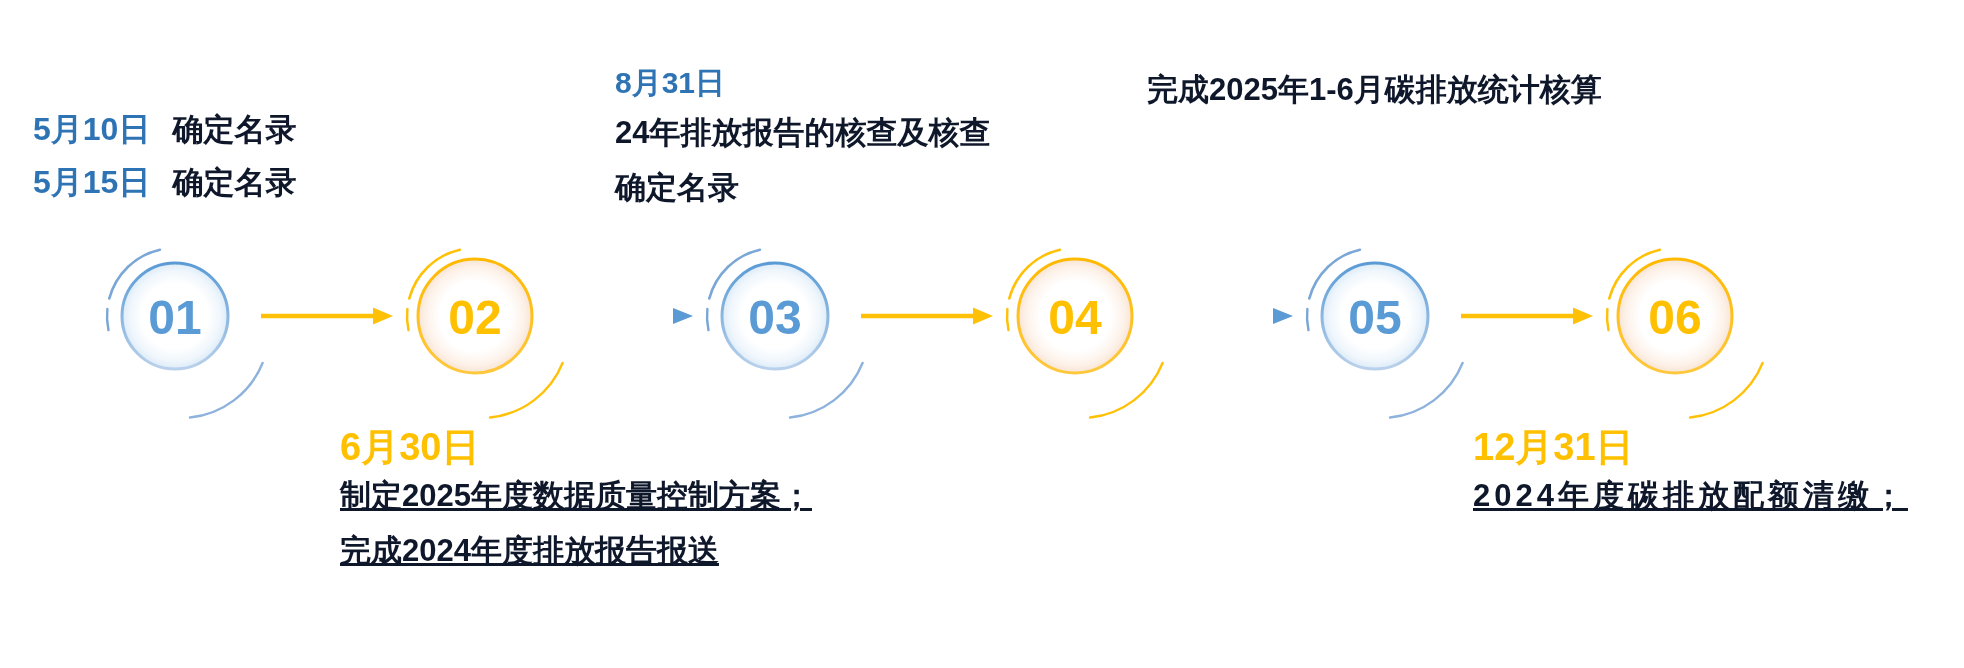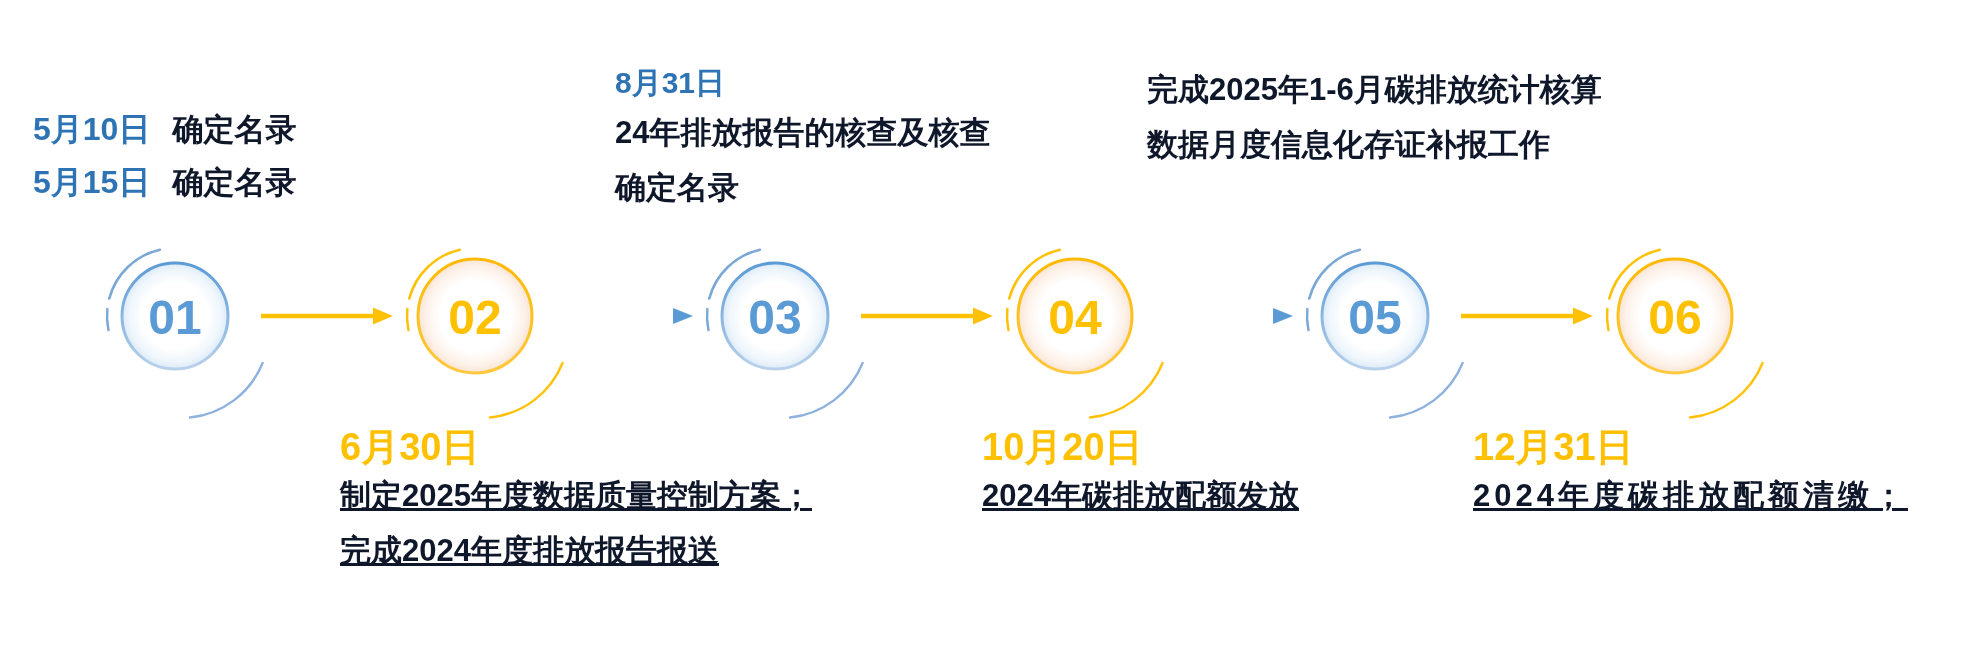--- a/index.html
+++ b/index.html
@@ -67,33 +67,28 @@
   </div>
 
   <div class="ann top-block" style="left:615px;top:61px;">
     <div class="date-line">8月31日</div>
     <div class="body-line body-text">24年排放报告的核查及核查</div>
     <div class="body-line body-text">确定名录</div>
   </div>
 
   <div class="ann top-block" style="left:1147px;top:62px;">
     <div class="body-line body-text">完成2025年1-6月碳排放统计核算</div>
-    <div class="body-line body-text">数据月度信息化存证补报工作</div>
   </div>
 
   <div class="ann bottom-block" style="left:340px;top:426px;">
     <div class="date-line date-yellow">6月30日</div>
     <div class="body-line body-text">制定2025年度数据质量控制方案；</div>
     <div class="body-line body-text">完成2024年度排放报告报送</div>
   </div>
 
-  <div class="ann bottom-block" style="left:982px;top:426px;">
-    <div class="date-line date-yellow">10月20日</div>
-    <div class="body-line body-text">2024年碳排放配额发放</div>
-  </div>
 
   <div class="ann bottom-block" style="left:1473px;top:426px;">
     <div class="date-line date-yellow">12月31日</div>
     <div class="body-line body-text spaced">2024年度碳排放配额清缴；</div>
   </div>
 
   <svg class="node" style="left:45px" viewBox="-130 -130 260 260">
     <circle r="68" fill="none" stroke="#7aa7d6" stroke-width="2.6" stroke-linecap="round" stroke-dasharray="73.6 353.7" transform="rotate(195)"></circle>
     <circle r="68" fill="none" stroke="#7aa7d6" stroke-width="2.4" stroke-linecap="round" stroke-dasharray="21.4 405.9" transform="rotate(168)"></circle>
     <circle r="88" fill="none" stroke="#8db2dd" stroke-width="2.4" stroke-linecap="round" stroke-dasharray="95.2 457.7" transform="translate(6,14) rotate(22)"></circle>

